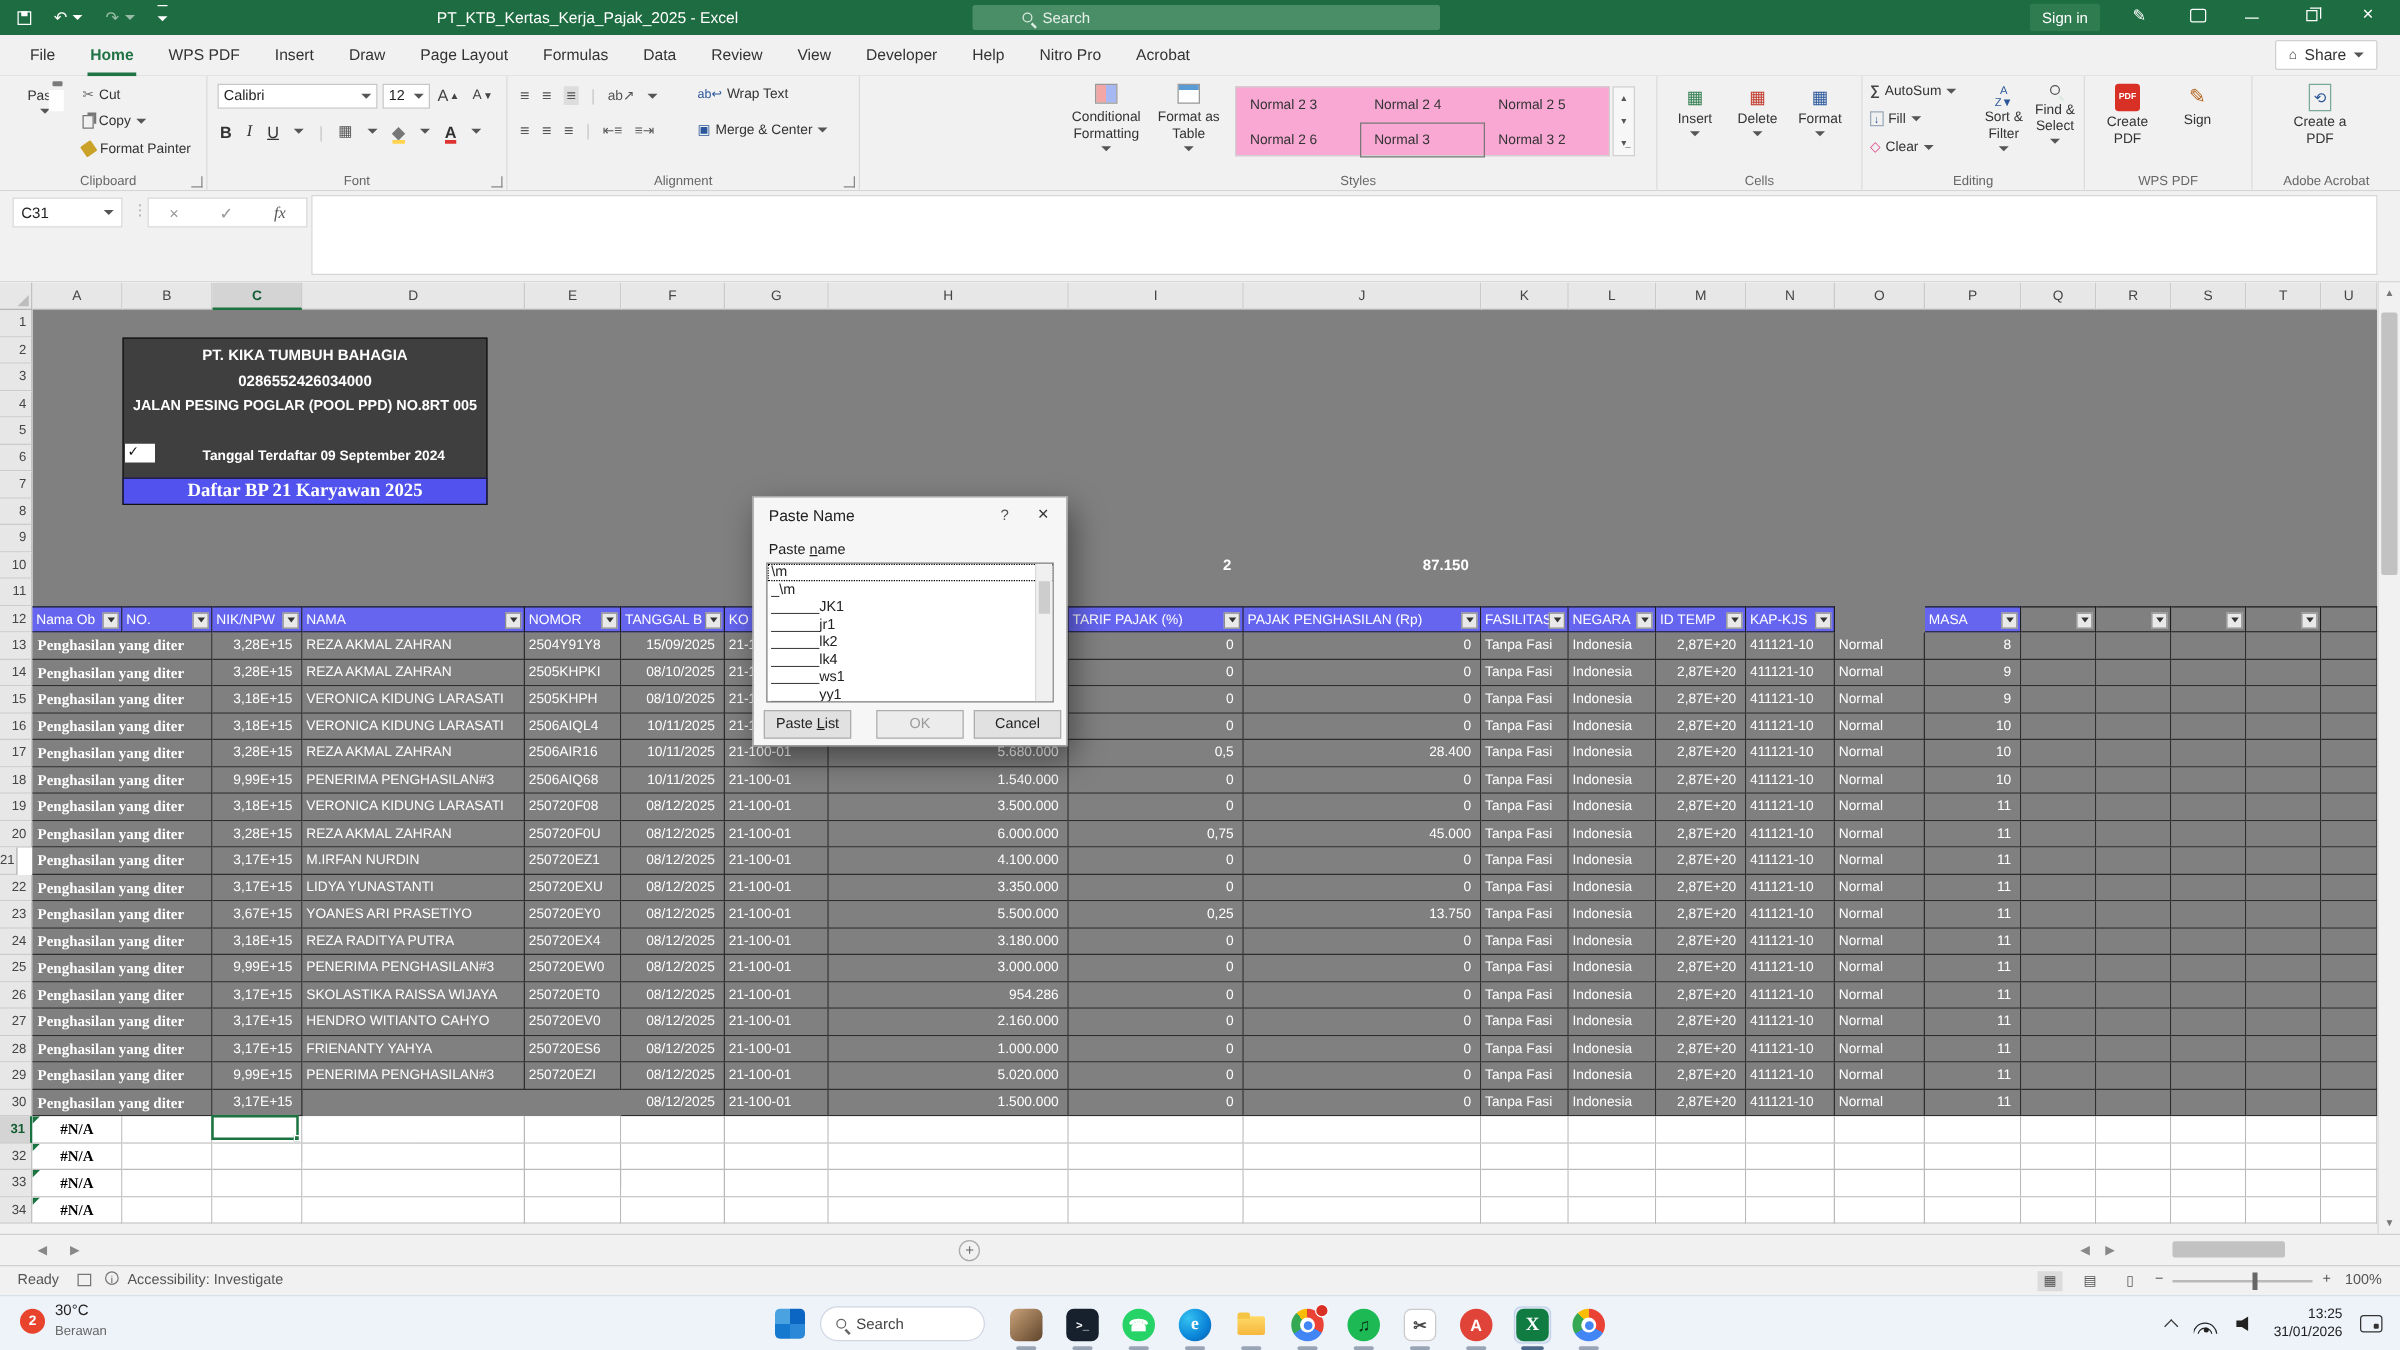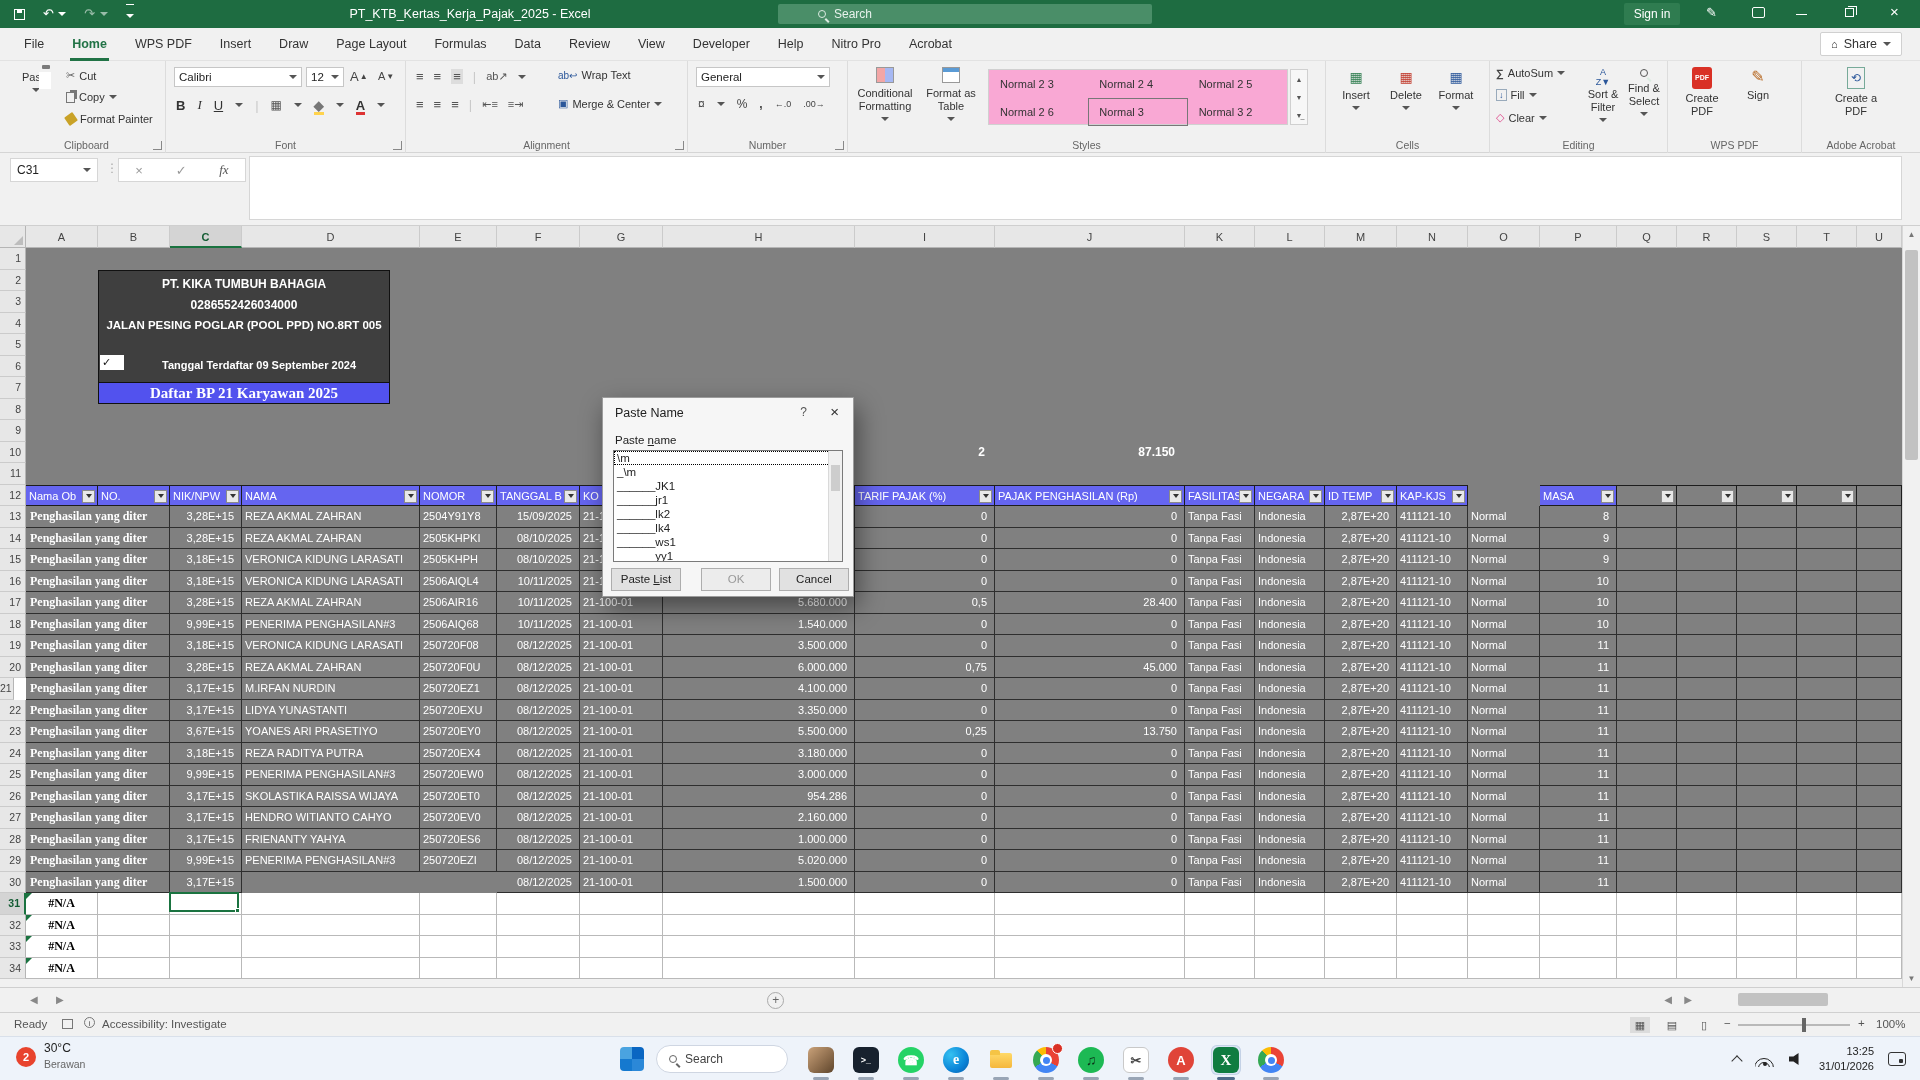--- a/index.html
+++ b/index.html
@@ -286,36 +286,20 @@
       </div>
     <div class="smallrow" style="left:152px;top:36px">
         <span style="color:#2b579a">▣</span>
         <span>Merge &amp; Center</span> 
         <span class="caret dark"></span>
       </div>
     <div class="rglabel">Alignment</div>
     <div class="launcher"></div>
   </div>
 
-  <div class="rgroup" style="left:688px;width:160px">
-    <div class="combo" style="left:8px;top:6px;width:134px">
-        <span>General</span>
-        <span class="caret dark"></span>
-      </div>
-    <div class="smallrow" style="left:10px;top:36px;gap:12px;font-size:12px;color:#444">
-      <span>¤</span>
-        <span class="caret dark"></span>
-      <span>%</span>
-      <span style="font-weight:bold">,</span>
-      <span style="font-size:9px">←.0</span>
-      <span style="font-size:9px">.00→</span>
-    </div>
-    <div class="rglabel">Number</div>
-    <div class="launcher"></div>
-  </div>
 
   <div class="rgroup" style="left:848px;width:478px">
     <div class="bigbtn" style="left:4px;width:66px">
       <span style="display:inline-block;width:18px;height:16px;border:1px solid #999;background:linear-gradient(90deg,#f3a6a6 50%,#a6b8f3 50%)"></span>
       <div style="margin-top:2px;line-height:1.15">Conditional Formatting</div><span class="caret dark"></span>
     </div>
     <div class="bigbtn" style="left:72px;width:62px">
       <span style="display:inline-block;width:18px;height:16px;border:1px solid #999;background:linear-gradient(#5b9bd5 28%,#fff 28%)"></span>
       <div style="margin-top:2px;line-height:1.15">Format as Table</div><span class="caret dark"></span>
     </div>

